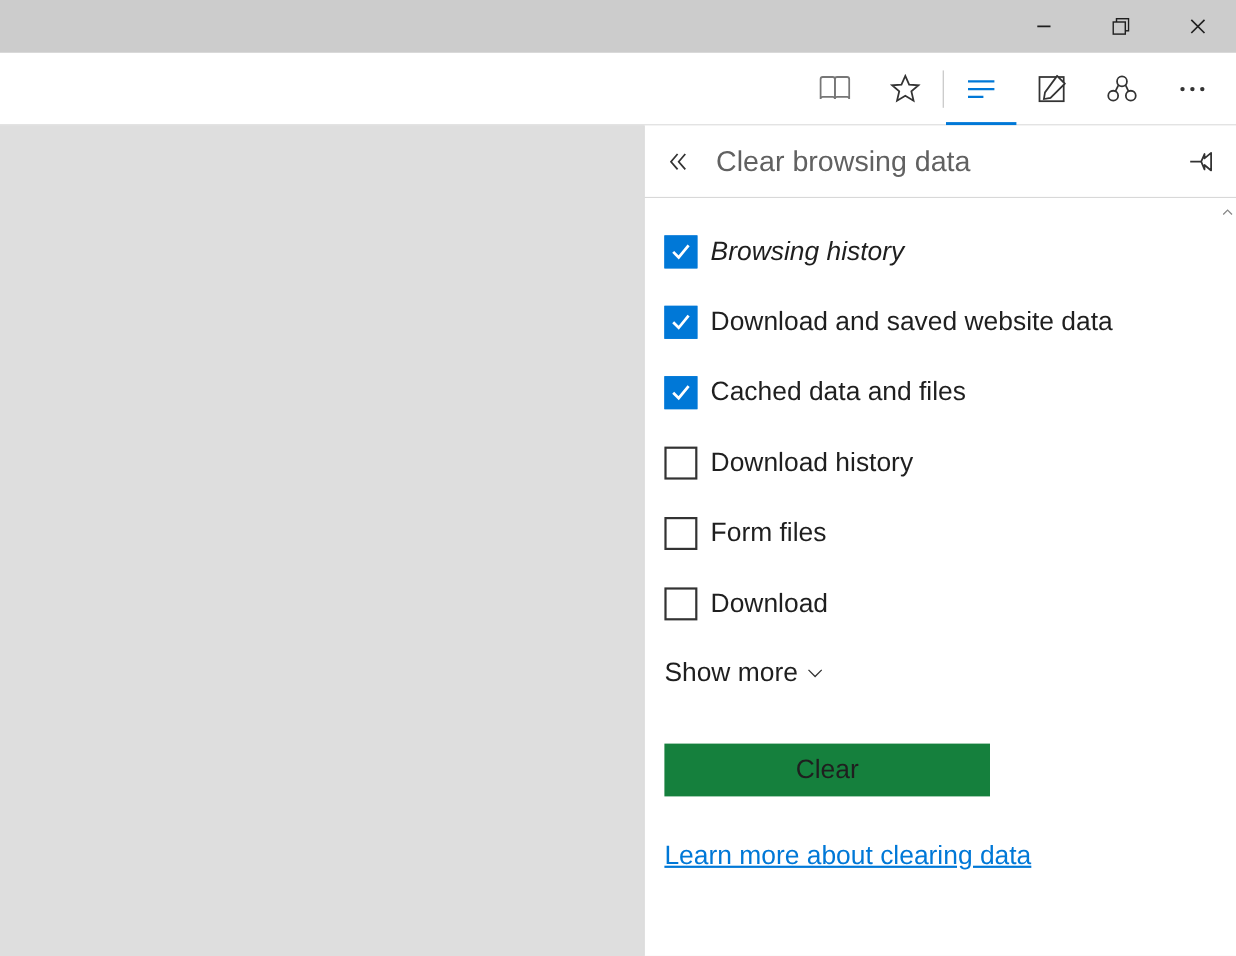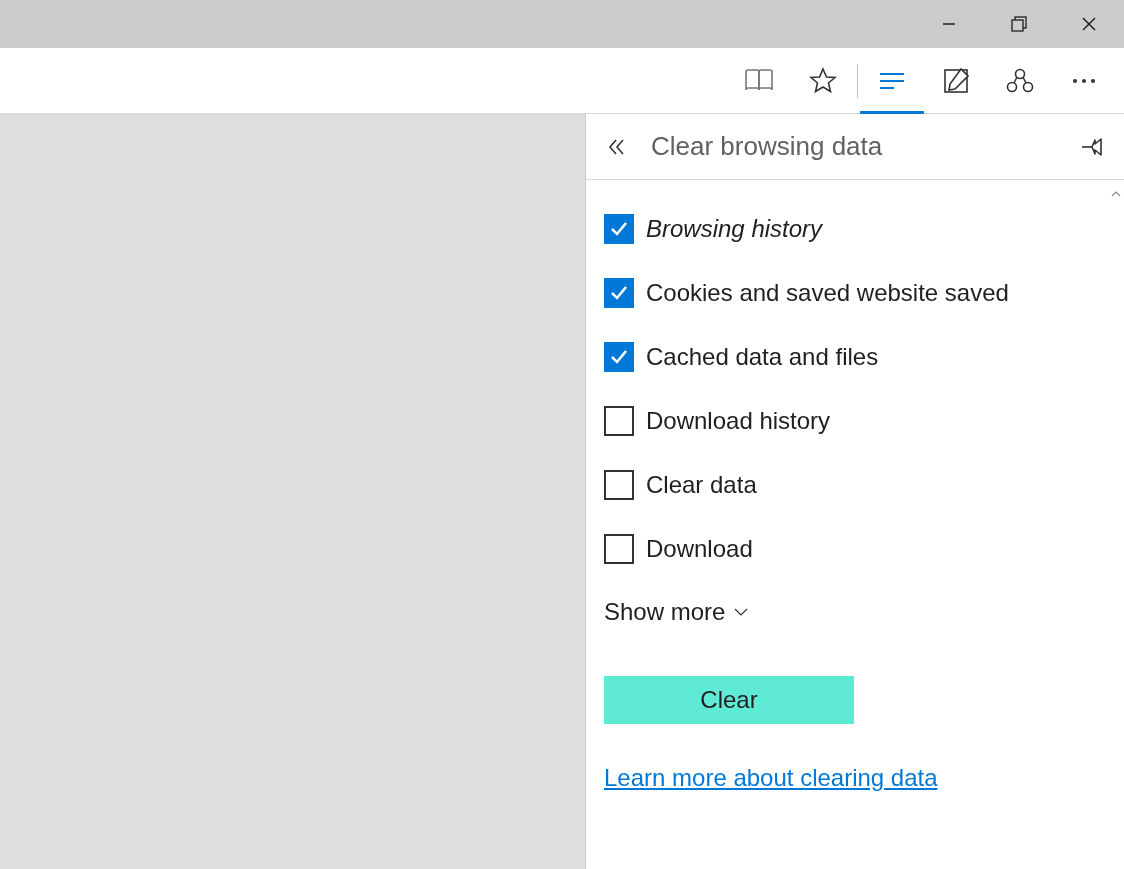--- a/index.html
+++ b/index.html
@@ -151,23 +151,23 @@
   .show-more {
     display: flex;
     align-items: center;
     margin-top: 34px;
     cursor: pointer;
     font-size: 24px;
     font-weight: 300;
     color: #1f1f1f;
   }
   .clear-btn {
-    width: 250px;
+    width: 296px;
     height: 48px;
-    background: #5eead4;
+    background: #15803d;
     border: none;
     font-size: 24px;
     font-weight: 300;
     color: #1f1f1f;
     margin-top: 50px;
     cursor: pointer;
     font-family: inherit;
   }
   .learn-link {
     display: inline-block;
@@ -278,37 +278,37 @@
               </svg>
             </div>
             <span class="checkbox-label">Browsing history</span>
           </div>
           <div class="checkbox-row">
             <div class="checkbox checked">
               <svg width="20" height="20" viewBox="0 0 20 20">
                 <path d="M3 10 L8 15 L17 4" fill="none" stroke="#fff" stroke-width="2.5"></path>
               </svg>
             </div>
-            <span class="checkbox-label">Cookies and saved website saved</span>
+            <span class="checkbox-label">Download and saved website data</span>
           </div>
           <div class="checkbox-row">
             <div class="checkbox checked">
               <svg width="20" height="20" viewBox="0 0 20 20">
                 <path d="M3 10 L8 15 L17 4" fill="none" stroke="#fff" stroke-width="2.5"></path>
               </svg>
             </div>
             <span class="checkbox-label">Cached data and files</span>
           </div>
           <div class="checkbox-row">
             <div class="checkbox"></div>
             <span class="checkbox-label">Download history</span>
           </div>
           <div class="checkbox-row">
             <div class="checkbox"></div>
-            <span class="checkbox-label">Clear data</span>
+            <span class="checkbox-label">Form files</span>
           </div>
           <div class="checkbox-row">
             <div class="checkbox"></div>
             <span class="checkbox-label">Download</span>
           </div>
         </div>
 
       <div class="show-more">
         <span>Show more</span>
         <svg width="16" height="12" viewBox="0 0 16 12" style="margin-left:8px">

